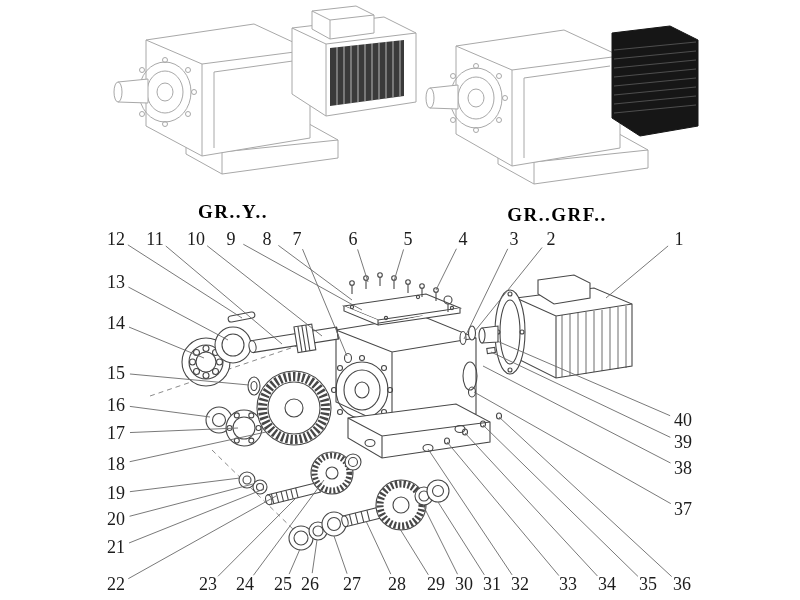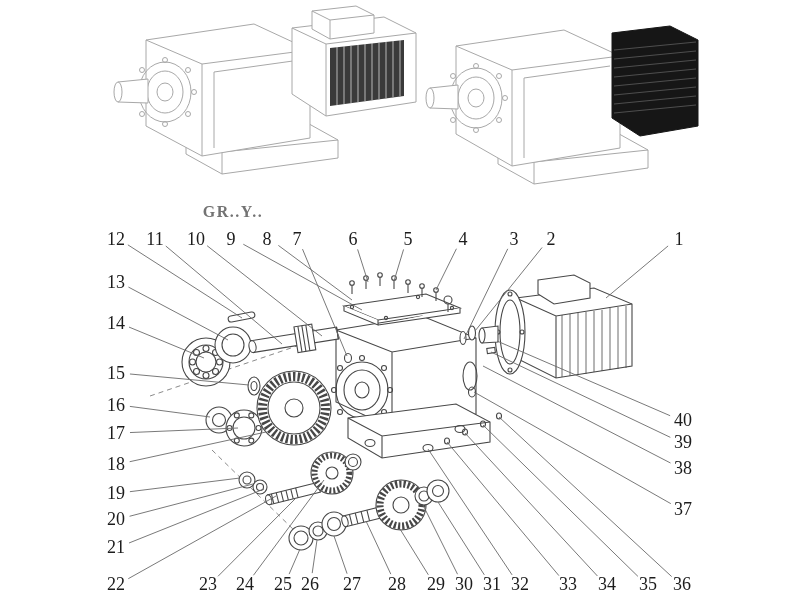--- a/index.html
+++ b/index.html
@@ -4,22 +4,22 @@
 <style>
   html,body{margin:0;padding:0;}
   body{
     width:800px;height:600px;position:relative;overflow:hidden;
     background:#ffffff;font-family:"Liberation Serif",serif;
   }
   .stage{position:absolute;inset:0;}
   svg.figure{position:absolute;left:0;top:0;}
   .variant-label{
     position:absolute;transform:translate(-50%,-50%);
-    font-family:"Liberation Serif",serif;font-weight:bold;font-size:16px;
-    letter-spacing:1.5px;color:#737373;white-space:nowrap;
+    font-family:"Liberation Serif",serif;font-weight:bold;font-size:19px;
+    letter-spacing:1.5px;color:#000000;white-space:nowrap;
   }
   #label-left{left:233px;top:212px;}
   #label-right{left:557px;top:215px;}
   #leader-layer line{stroke:#6a6a6a;stroke-width:0.9;}
   #callout-layer text{
     font-family:"Liberation Serif",serif;font-size:18px;
     fill:#1c1c1c;text-anchor:middle;
   }
   .art-light{stroke:#a8a8a8;fill:none;stroke-width:1;}
   .art-dark{stroke:#474747;fill:none;stroke-width:1.1;}
@@ -351,13 +351,14 @@
         <text x="648" y="590">35</text>
         <text x="682" y="590">36</text>
         <text x="683" y="515">37</text>
         <text x="683" y="474">38</text>
         <text x="683" y="448">39</text>
         <text x="683" y="426">40</text>
       </g>
   </svg>
 
   <div class="variant-label" id="label-left">GR..Y..</div>
+  <div class="variant-label" id="label-right">GR..GRF..</div>
 </div>
 
 </body></html>

